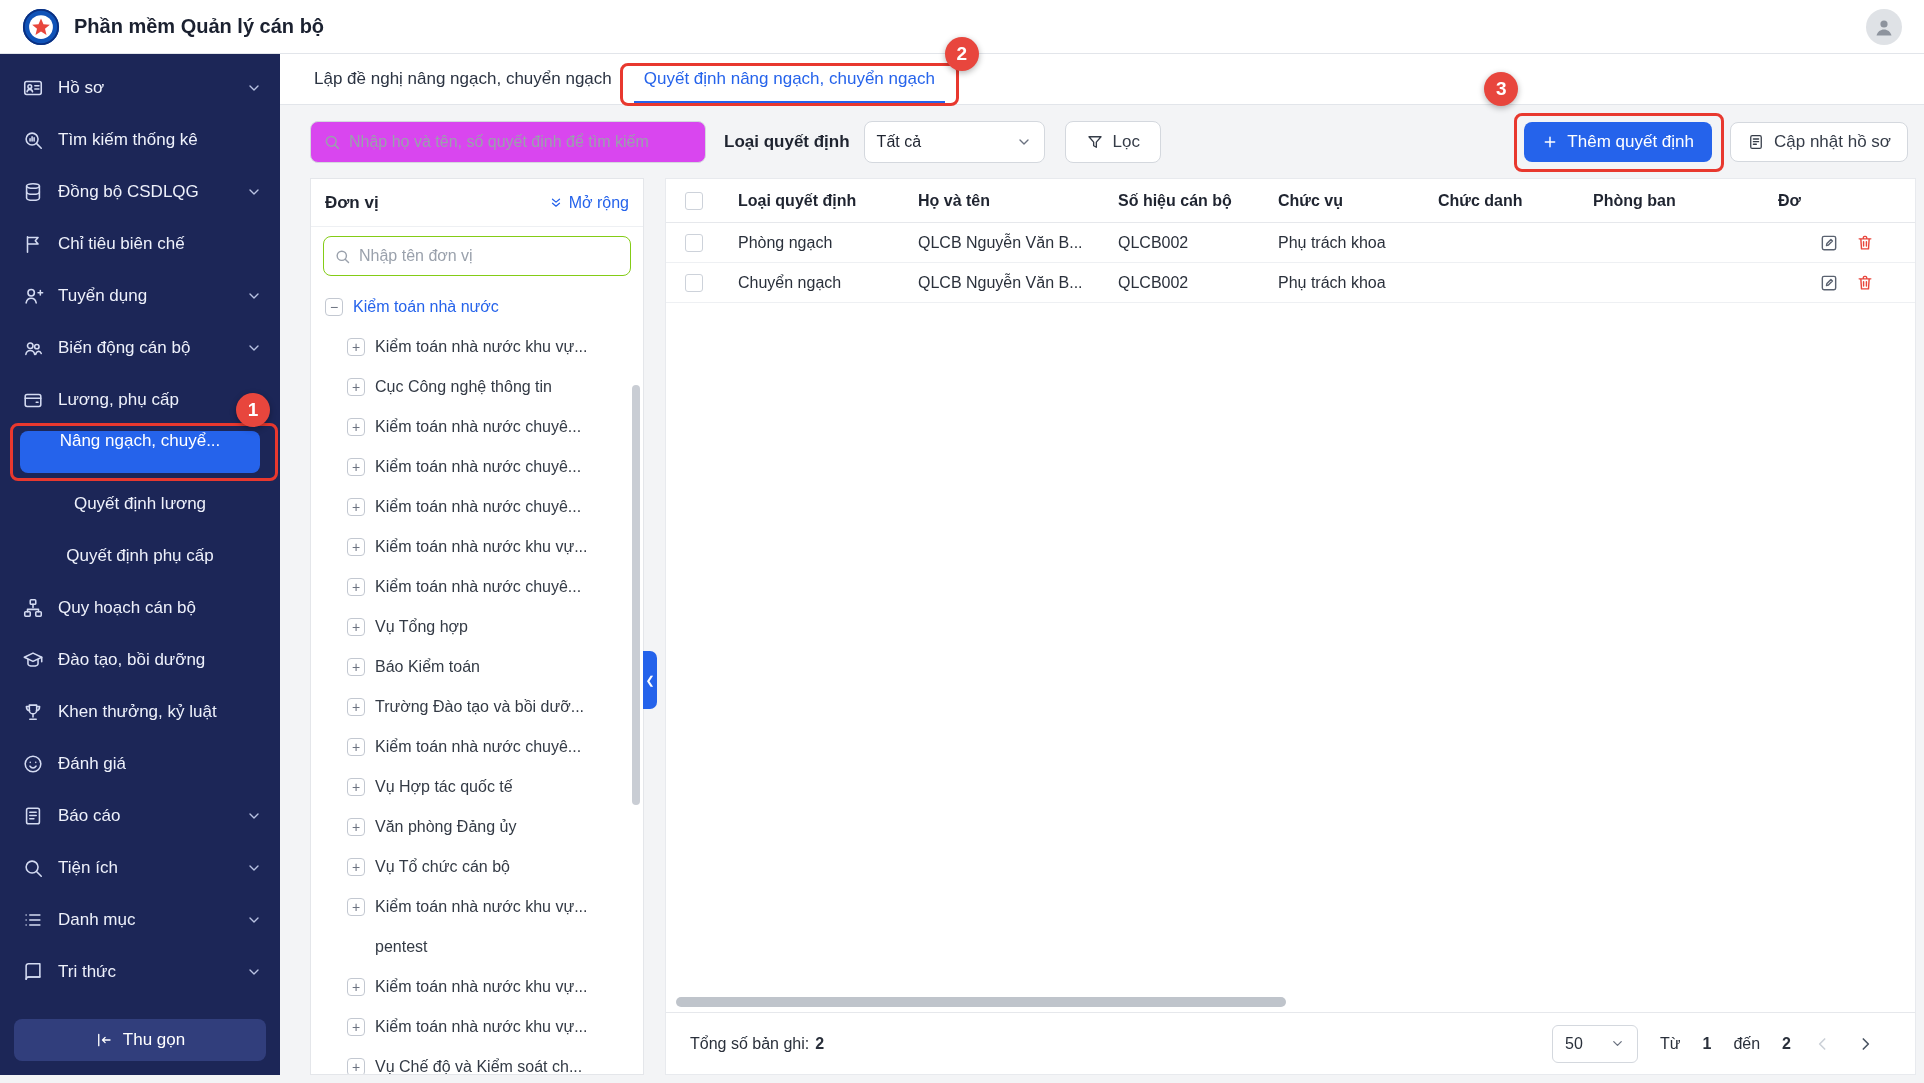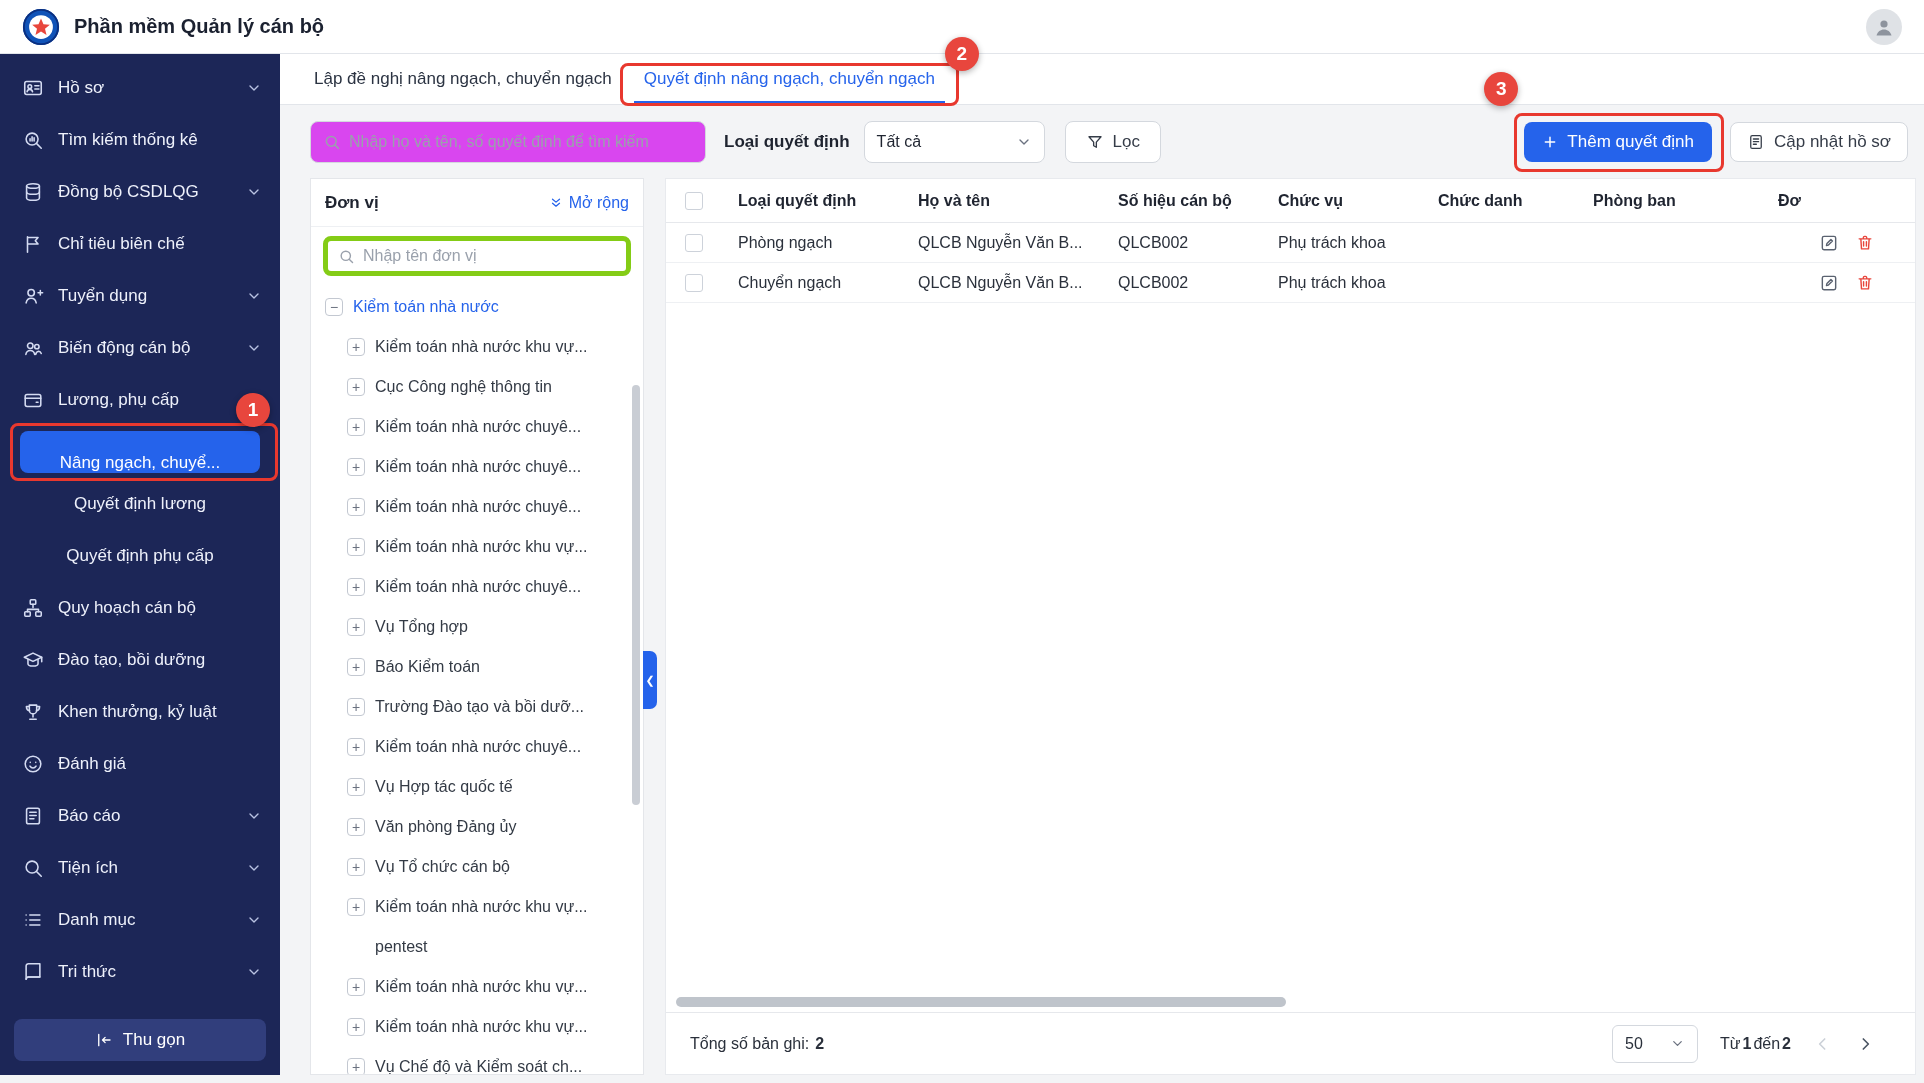--- a/index.html
+++ b/index.html
@@ -20,21 +20,21 @@
   .sidebar { position:absolute; top:54px; left:0; bottom:8px; width:280px; background:#1c2657;
              display:flex; flex-direction:column; padding-top:8px; }
   .nav-item { height:52px; flex:0 0 52px; display:flex; align-items:center; gap:14px;
               padding:0 18px 0 22px; color:#eef1fb; font-size:17px; cursor:pointer; }
   .nav-item .nicon { width:22px; height:22px; color:#d4dbf2; flex:0 0 22px; }
   .nav-item .nlabel { white-space:nowrap; }
   .nav-chev { margin-left:auto; color:#b9c2e2; }
   .nav-row-sub { height:52px; flex:0 0 52px; display:flex; align-items:center; justify-content:center;
                  color:#eef1fb; font-size:17px; cursor:pointer; position:relative; }
   .sel-pill { width:240px; height:42px; background:#2563eb; border-radius:8px; color:#fff;
-              display:flex; align-items:flex-end; justify-content:center; font-weight:500; }
+              display:flex; align-items:flex-start; justify-content:center; font-weight:500; }
   .collapse-btn { margin:auto 14px 14px 14px; height:42px; flex:0 0 42px; background:#313e7c; border-radius:8px;
                   color:#fff; display:flex; align-items:center; justify-content:center; gap:10px;
                   font-size:17px; cursor:pointer; }
 
   
   .main { position:absolute; top:54px; left:280px; right:0; bottom:0; background:#f3f4f6; }
   .tabs-row { position:absolute; top:0; left:0; right:0; height:51px; background:#fff;
               border-bottom:1px solid #e2e5ea; display:flex; padding-left:18px; }
   .tab { display:flex; align-items:center; padding:0 16px; font-size:17px; color:#2b3342;
          position:relative; cursor:pointer; }
@@ -62,21 +62,21 @@
   .btn-update { margin-left:18px; height:40px; padding:0 16px; }
 
   
   .tree-panel { position:absolute; top:124px; left:30px; width:334px; bottom:8px; background:#fff;
                 border:1px solid #e4e6ea; display:flex; flex-direction:column; }
   .tree-head { height:48px; flex:0 0 48px; display:flex; align-items:center; padding:0 14px;
                border-bottom:1px solid #eef0f3; }
   .tree-title { font-size:17px; font-weight:700; }
   .expand-link { margin-left:auto; color:#2563eb; font-size:16px; display:flex; align-items:center;
                  gap:6px; cursor:pointer; }
-  .tree-search { margin:9px 12px; height:40px; flex:0 0 40px; border:5px solid #84cc16; border-radius:8px;
+  .tree-search { margin:9px 12px; height:40px; flex:0 0 40px; border:1px solid #84cc16; border-radius:8px;
                  display:flex; align-items:center; gap:8px; padding:0 10px; color:#9aa1ac; }
   .tree-search input { border:none; outline:none; flex:1; font-size:16px; font-family:inherit; background:transparent; color:#333; }
   .tree-search input::placeholder { color:#9aa1ac; }
   .tree-list { flex:1; overflow:hidden; position:relative; padding:2px 0 0 14px; }
   .tree-row { height:40px; display:flex; align-items:center; gap:10px; font-size:16px; color:#333a45;
               cursor:pointer; white-space:nowrap; }
   .tree-row.root { color:#2563eb; }
   .tree-row.child { padding-left:22px; }
   .tbox { width:18px; height:18px; flex:0 0 18px; border:1px solid #c3c8d1; border-radius:4px; background:#fff;
           color:#6b7280; font-size:14px; line-height:16px; display:flex; align-items:center; justify-content:center; }
@@ -108,21 +108,21 @@
   .act-del { color:#e8463d; cursor:pointer; }
   .t-spacer { flex:1; }
   .h-scroll { height:12px; flex:0 0 12px; position:relative; margin:0 2px 4px 2px; }
   .h-thumb { position:absolute; left:8px; top:1px; width:610px; height:10px; background:#bfc4cb; border-radius:5px; cursor:pointer; }
   .t-footer { height:62px; flex:0 0 62px; border-top:1px solid #e6e8ec; display:flex; align-items:center;
               padding:0 40px 0 24px; font-size:16px; color:#2a303b; }
   .total b { margin-left:6px; }
   .pager { margin-left:auto; display:flex; align-items:center; gap:22px;padding-left:19px; }
   .psize { width:86px; height:38px; border:1px solid #d4d8de; border-radius:6px; display:flex; align-items:center;
            justify-content:space-between; padding:0 12px; font-size:16px; cursor:pointer; background:#fff; }
-  .range { display:flex; gap:2px; }
+  .range { display:flex; gap:22px; }
   .pg-prev { color:#ccd1d8; cursor:default; }
   .pg-next { color:#4b5563; cursor:pointer; }
 
   
   .ann-rect { position:absolute; border:3px solid #e8382e; border-radius:8px; pointer-events:none; z-index:40; }
   .ann-badge { position:absolute; width:34px; height:34px; border-radius:50%; background:#e8463d; color:#fff;
                font-size:19px; font-weight:700; display:flex; align-items:center; justify-content:center;
                box-shadow:0 2px 6px rgba(0,0,0,.3); z-index:50; }
 </style>
 </head>

